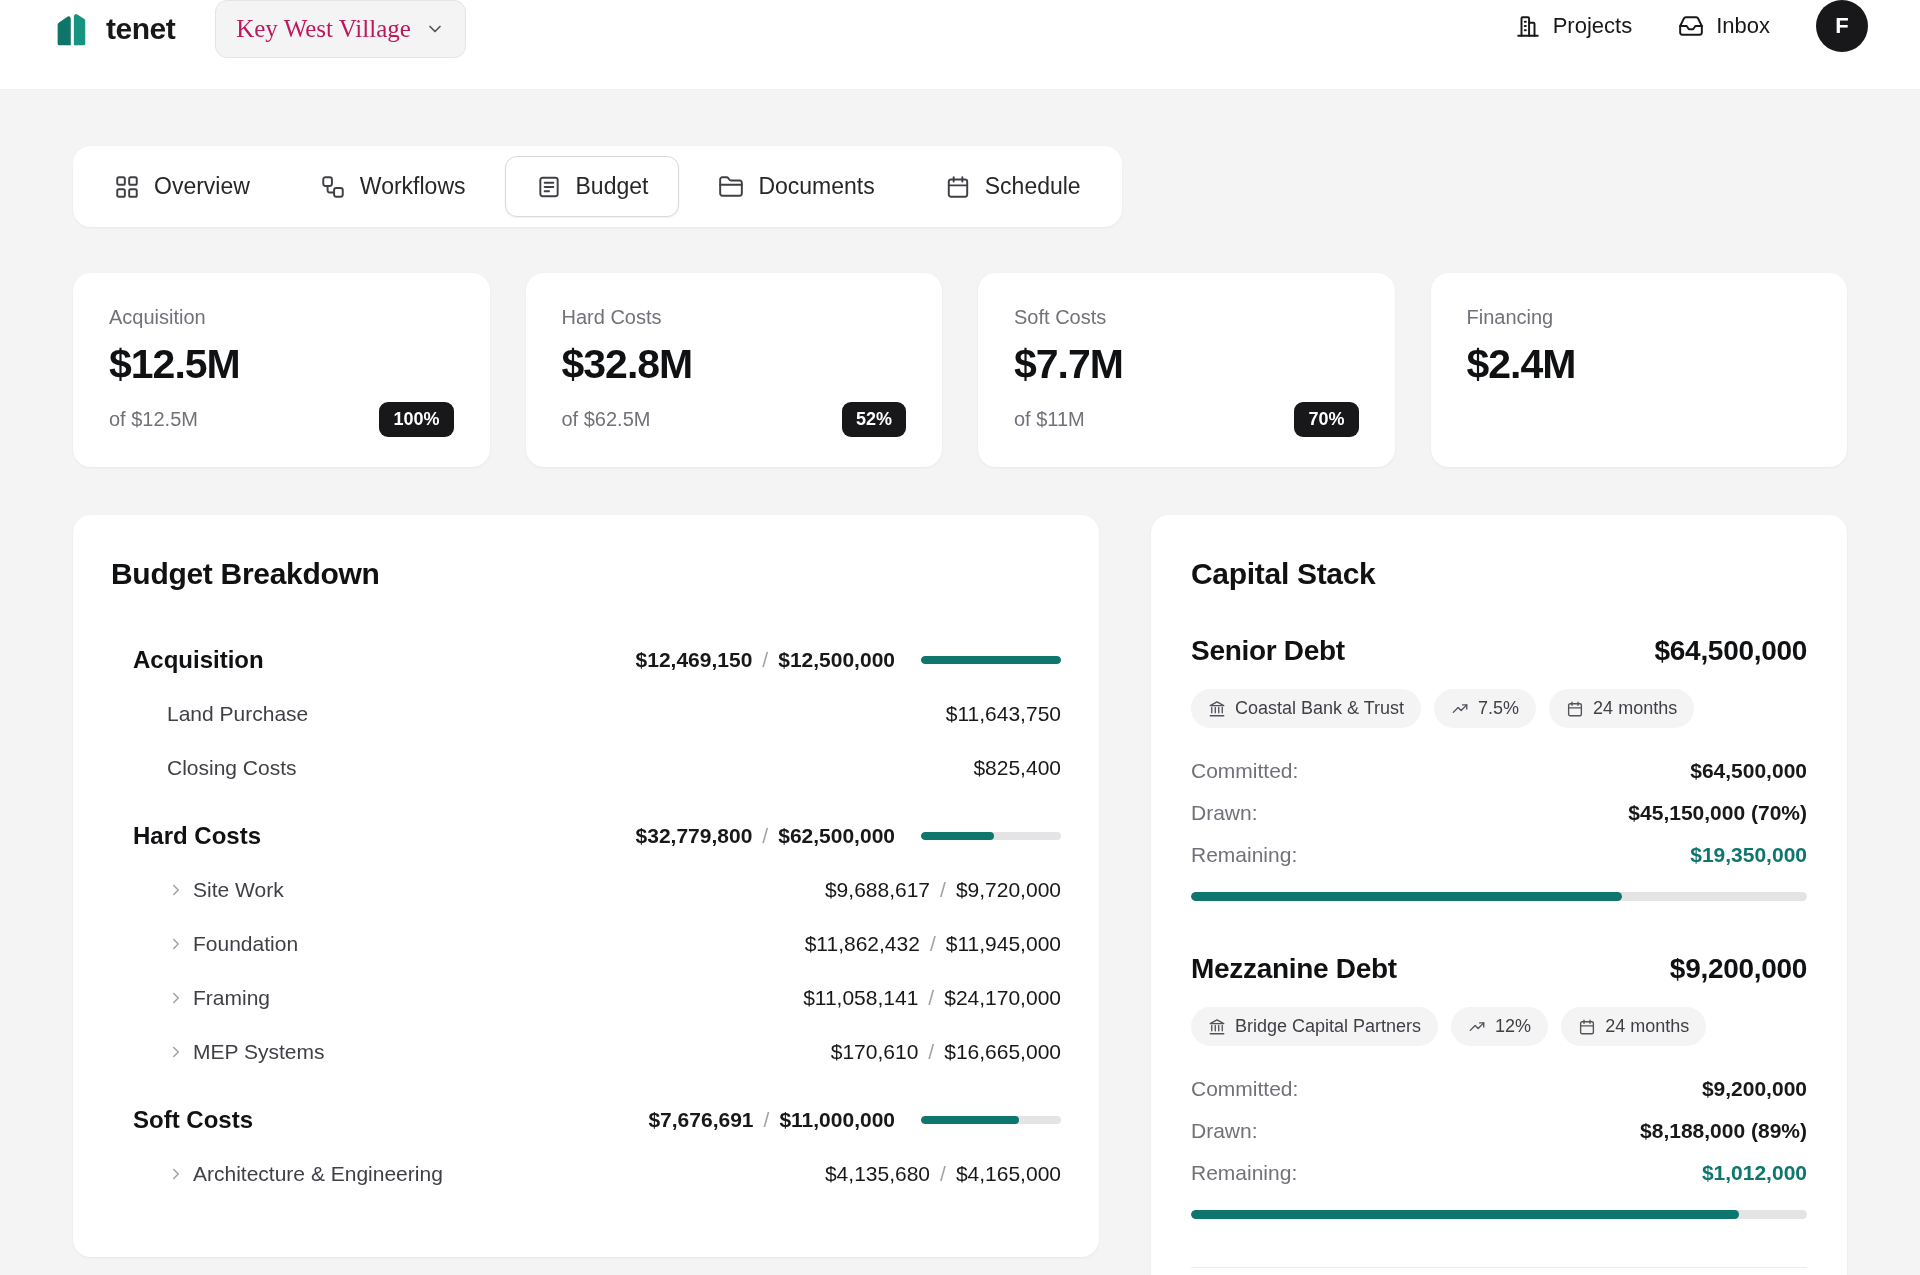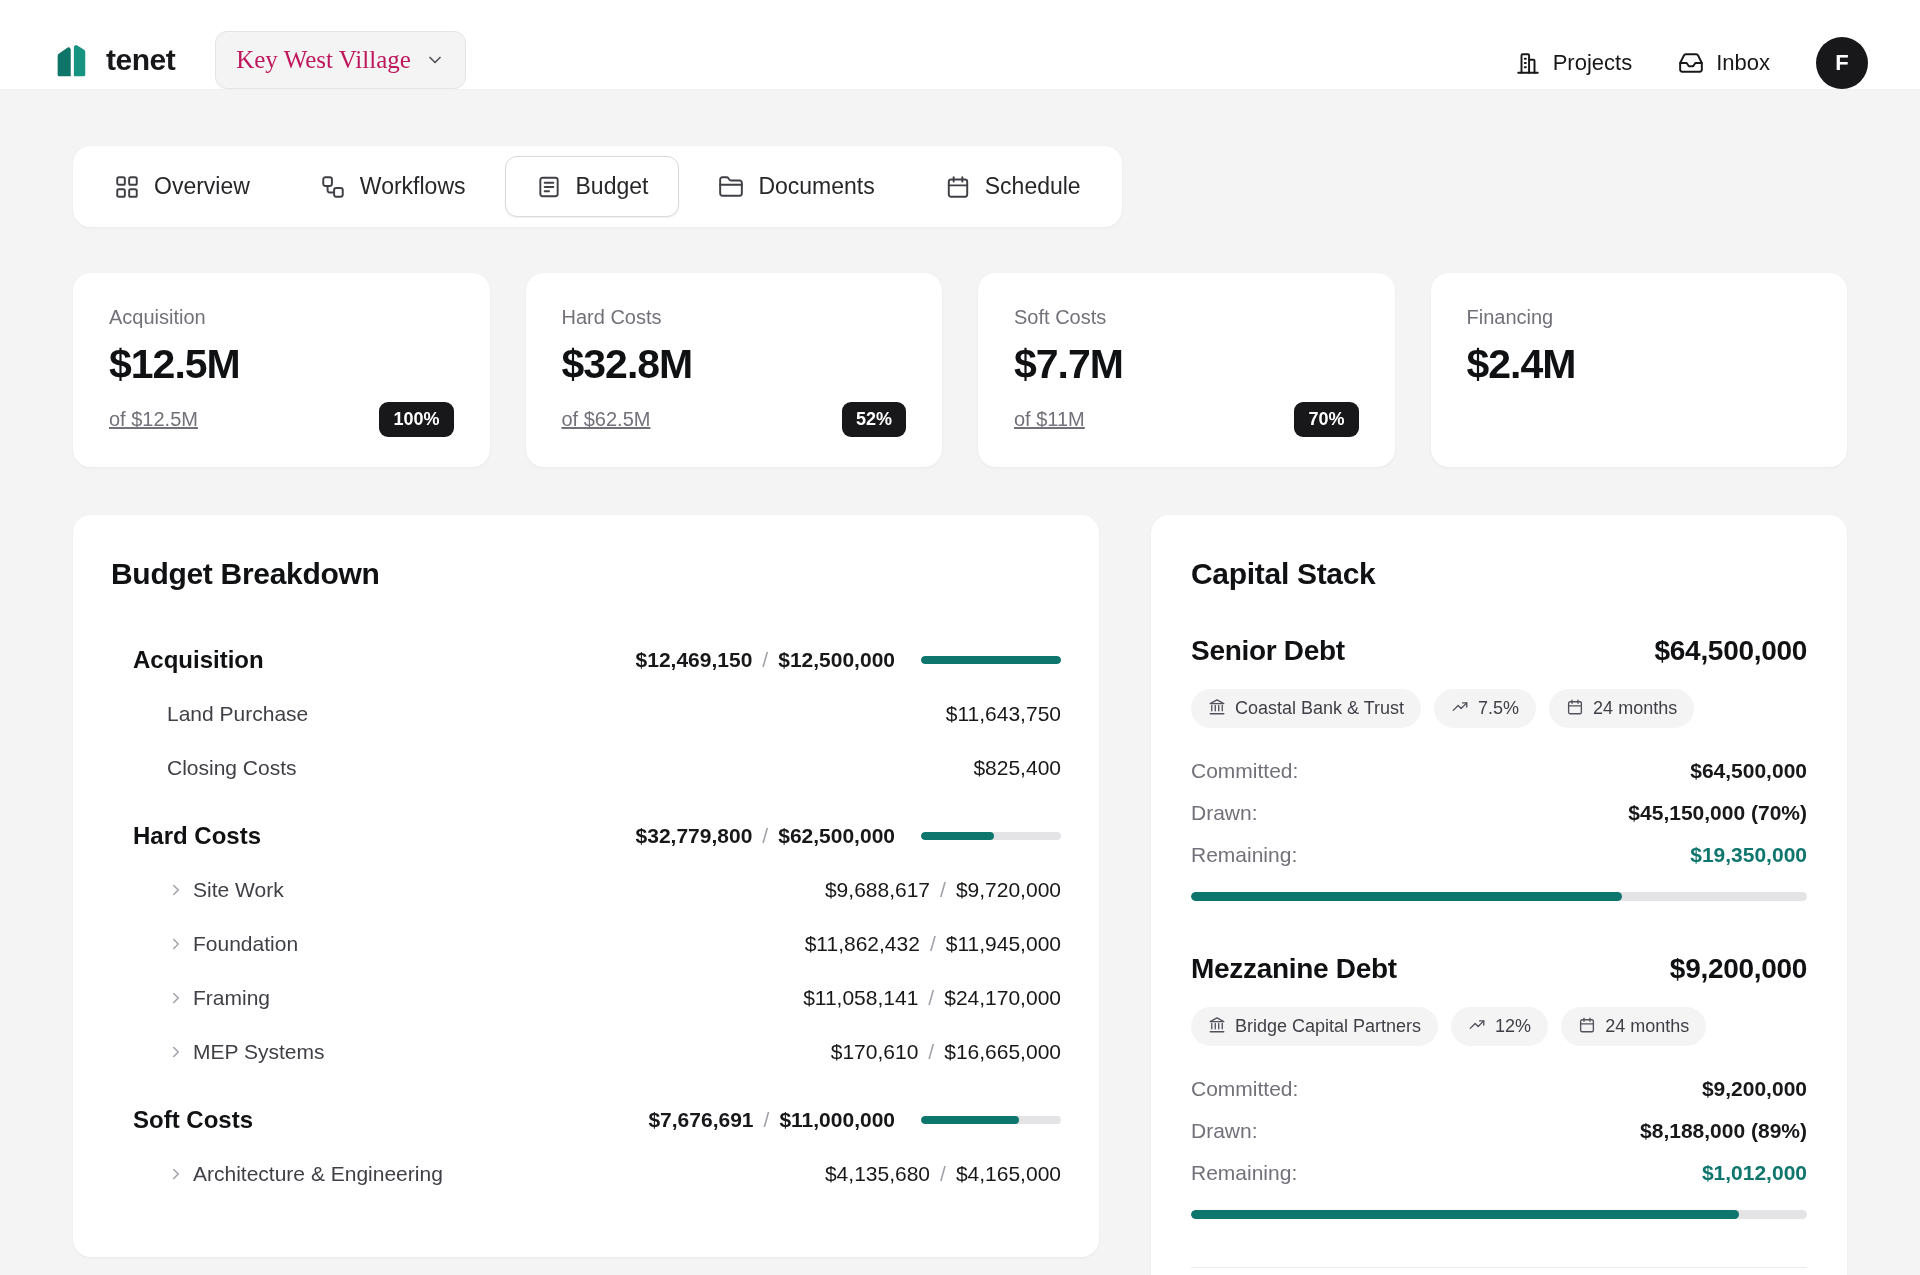--- a/index.html
+++ b/index.html
@@ -8,21 +8,21 @@
   body {
     font-family: "Liberation Sans", "DejaVu Sans", sans-serif;
     background: var(--page-bg, #f4f4f5);
     color: #18181b;
   }
   svg { display: block; }
 
   
   header {
     height: 90px; background: #ffffff; border-bottom: 1px solid #f0f0f1;
-    display: flex; align-items: flex-end; justify-content: space-between;
+    display: flex; align-items: flex-start; justify-content: space-between;
     padding: 0 52px;
   }
   .h-left, .h-right { display: flex; align-items: center; }
   .logo { width: 40px; height: 40px; }
   .brand { font-size: 30px; font-weight: 700; letter-spacing: -0.5px; margin-left: 14px; }
   .proj-select {
     margin-left: 40px; display: flex; align-items: center; gap: 14px;
     background: #f4f4f5; border: 1px solid #e4e4e7; border-radius: 12px;
     padding: 14px 20px; font-size: 25px; font-weight: 500; color: #be185d;
     font-family: Liberation Serif, serif; cursor: pointer;
@@ -62,21 +62,21 @@
 
   
   .stats { display: grid; grid-template-columns: repeat(4, 1fr); gap: 36px; margin-top: 46px; }
   .stat-card {
     background: #fff; border-radius: 18px; padding: 33px 36px 30px;
     box-shadow: 0 1px 3px rgba(16,24,40,.05);
   }
   .stat-label { font-size: 20px; color: #71717a; }
   .stat-value { font-size: 41px; font-weight: 700; letter-spacing: -1px; margin-top: 12px; color: #101113; }
   .stat-bottom { display: flex; justify-content: space-between; align-items: center; margin-top: 14px; }
-  .stat-of { font-size: 20px; color: #71717a; text-decoration: underline; }
+  .stat-of { font-size: 20px; color: #71717a; }
   .pct-badge {
     background: var(--badge-bg, #18181b); color: #fff; border-radius: 9px;
     padding: 7px 14px; font-size: 18px; font-weight: 700;
   }
 
   
   .main-row { display: flex; gap: 52px; margin-top: 48px; align-items: flex-start; }
   .card {
     background: #fff; border-radius: 18px; box-shadow: 0 1px 3px rgba(16,24,40,.05);
   }
@@ -104,21 +104,21 @@
 
   
   .capital-card { flex: 1; padding: 42px 40px 48px; }
   .capital-card h2 { margin-bottom: 44px; }
   .tranche + .tranche { margin-top: 52px; }
   .t-head { display: flex; justify-content: space-between; align-items: baseline; }
   .t-name { font-size: 28px; font-weight: 700; letter-spacing: -0.3px; color: #101113; }
   .t-amount { font-size: 28px; font-weight: 700; letter-spacing: -0.3px; color: #101113; }
   .t-badges { display: flex; gap: 13px; margin-top: 22px; flex-wrap: wrap; }
   .pill {
-    display: flex; align-items: flex-start; gap: 9px; background: #f4f4f5;
+    display: flex; align-items: center; gap: 9px; background: #f4f4f5;
     border-radius: 999px; padding: 9px 17px; font-size: 18px; font-weight: 500; color: #3f3f46;
   }
   .pill svg { color: #52525b; }
   .t-details { margin-top: 22px; }
   .d-row { display: flex; justify-content: space-between; align-items: center; padding: 9px 0; }
   .d-label { font-size: 21px; color: #71717a; }
   .d-value { font-size: 21px; font-weight: 600; color: #18181b; }
   .d-value.accent { color: var(--accent, #0f766e); }
   .t-progress {
     margin-top: 16px; height: 9px; border-radius: 5px; background: #e4e4e7; overflow: hidden;

